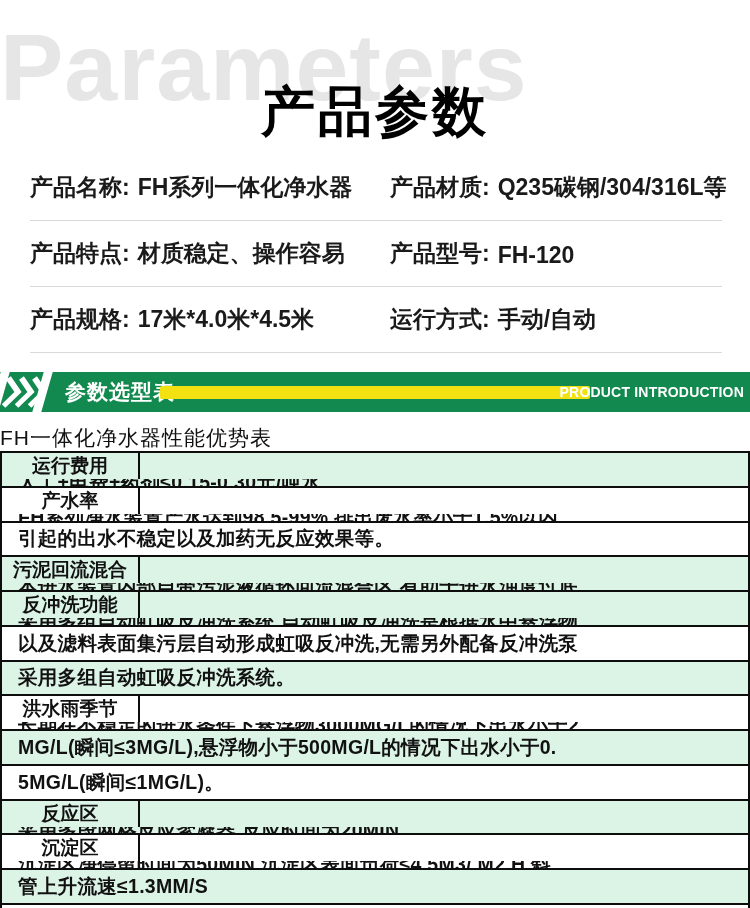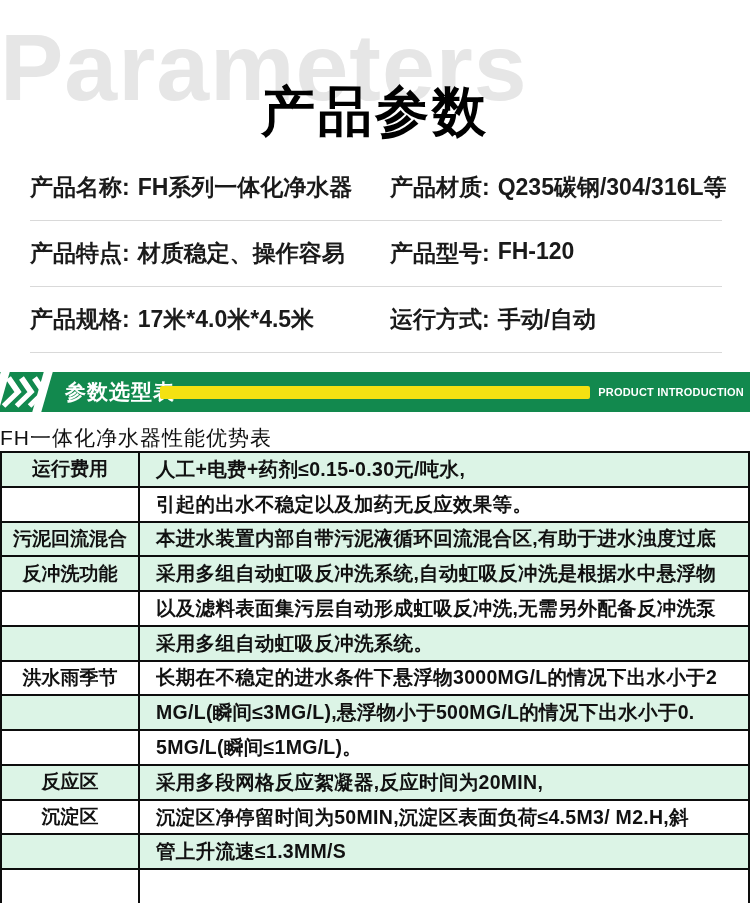--- a/index.html
+++ b/index.html
@@ -9,46 +9,46 @@
   
   .watermark{position:absolute;top:20px;left:0;width:100%;
              font-size:95px;font-weight:700;color:#e6e6e6;line-height:1;letter-spacing:1px;
              user-select:none;}
   .main-title{position:absolute;top:84px;left:0;width:100%;text-align:center;
               font-size:54px;font-weight:900;color:#000;letter-spacing:3px;line-height:1;}
 
   
   .params{position:absolute;top:155px;left:30px;right:28px;}
   .param-row{display:flex;align-items:center;height:65px;border-bottom:1px solid #d9d9d9;}
-  .param-cell{display:flex;align-items:flex-start;font-size:23px;font-weight:700;color:#1a1a1a;
+  .param-cell{display:flex;align-items:flex-end;font-size:23px;font-weight:700;color:#1a1a1a;
               white-space:nowrap;}
   .param-cell.left{width:360px;flex:none;}
   .p-label{margin-right:8px;}
 
   
   .banner{position:absolute;top:372px;left:0;width:750px;height:40px;background:#12894e;}
   .banner .stripe{position:absolute;top:-3px;height:46px;width:9px;background:#fff;
                   transform:skewX(-16deg);}
   .stripe.s1{left:-5px;}
   .stripe.s2{left:38px;}
   .banner-chevrons{position:absolute;left:4px;top:4px;transform:skewX(-10deg);}
   .banner-label{position:absolute;left:50px;top:0;height:40px;line-height:40px;
                 font-size:21px;font-weight:700;color:#fff;letter-spacing:1px;margin-left:15px;}
   .banner-pill{position:absolute;left:160px;top:14px;width:430px;height:13px;
                background:#f4e112;border-radius:2px;}
   .banner-right{position:absolute;right:6px;top:0;height:31px;line-height:40px;
-                font-size:11px;font-weight:700;color:#fff;letter-spacing:.2px;}
+                font-size:14px;font-weight:700;color:#fff;letter-spacing:.2px;}
 
   
   .table-title{position:absolute;top:424px;left:0;width:100%;text-align:left;
                font-size:21px;font-weight:400;color:#111;letter-spacing:1px;}
   .ptable{position:absolute;top:451px;left:0;width:750px;
           border-left:2px solid #0d0d0d;border-right:2px solid #0d0d0d;box-sizing:border-box;}
   .t-row{display:flex;height:34.77px;border-top:2px solid #0d0d0d;box-sizing:border-box;
-         background:#fff;}
+         background:#fff;flex-direction:column;}
   .t-row.mint{background:#dcf4e6;}
   .t-label{width:138px;flex:none;border-right:2px solid #0d0d0d;box-sizing:border-box;
            display:flex;align-items:center;justify-content:center;
            font-size:19px;font-weight:700;color:#111;white-space:nowrap;}
   .t-text{flex:1;display:flex;align-items:center;padding-left:16px;
           font-size:19.5px;font-weight:700;color:#111;letter-spacing:.3px;
           white-space:nowrap;overflow:hidden;}
 </style>
 </head>
 <body>
@@ -105,20 +105,24 @@
   </div>
 
   <div class="table-title">FH一体化净水器性能优势表</div>
 
   <div class="ptable">
       <div class="t-row mint">
         <div class="t-label">运行费用</div>
         <div class="t-text">人工+电费+药剂≤0.15-0.30元/吨水,</div>
       </div>
       <div class="t-row">
+        <div class="t-label">产水率</div>
+        <div class="t-text">FH系列净水装置产水达到98.5-99%,排出废水率小于1.5%以内。</div>
+      </div>
+      <div class="t-row">
         <div class="t-label"></div>
         <div class="t-text">引起的出水不稳定以及加药无反应效果等。</div>
       </div>
       <div class="t-row mint">
         <div class="t-label">污泥回流混合</div>
         <div class="t-text">本进水装置内部自带污泥液循环回流混合区,有助于进水浊度过底</div>
       </div>
       <div class="t-row mint">
         <div class="t-label">反冲洗功能</div>
         <div class="t-text">采用多组自动虹吸反冲洗系统,自动虹吸反冲洗是根据水中悬浮物</div>

